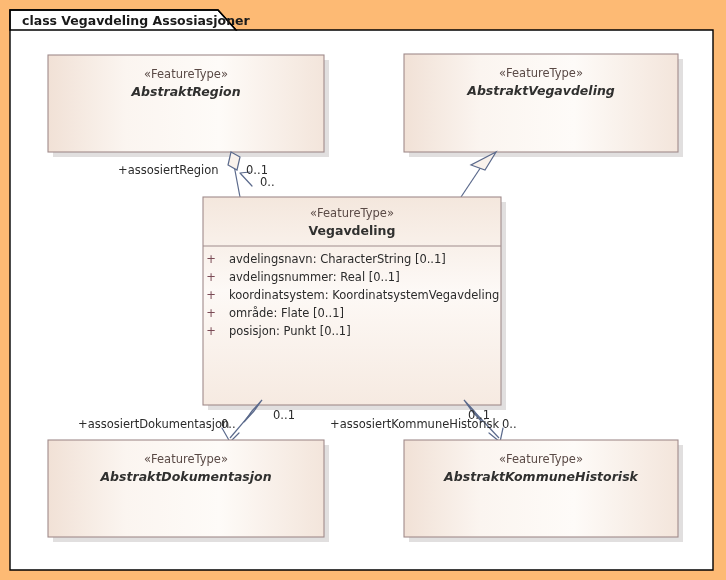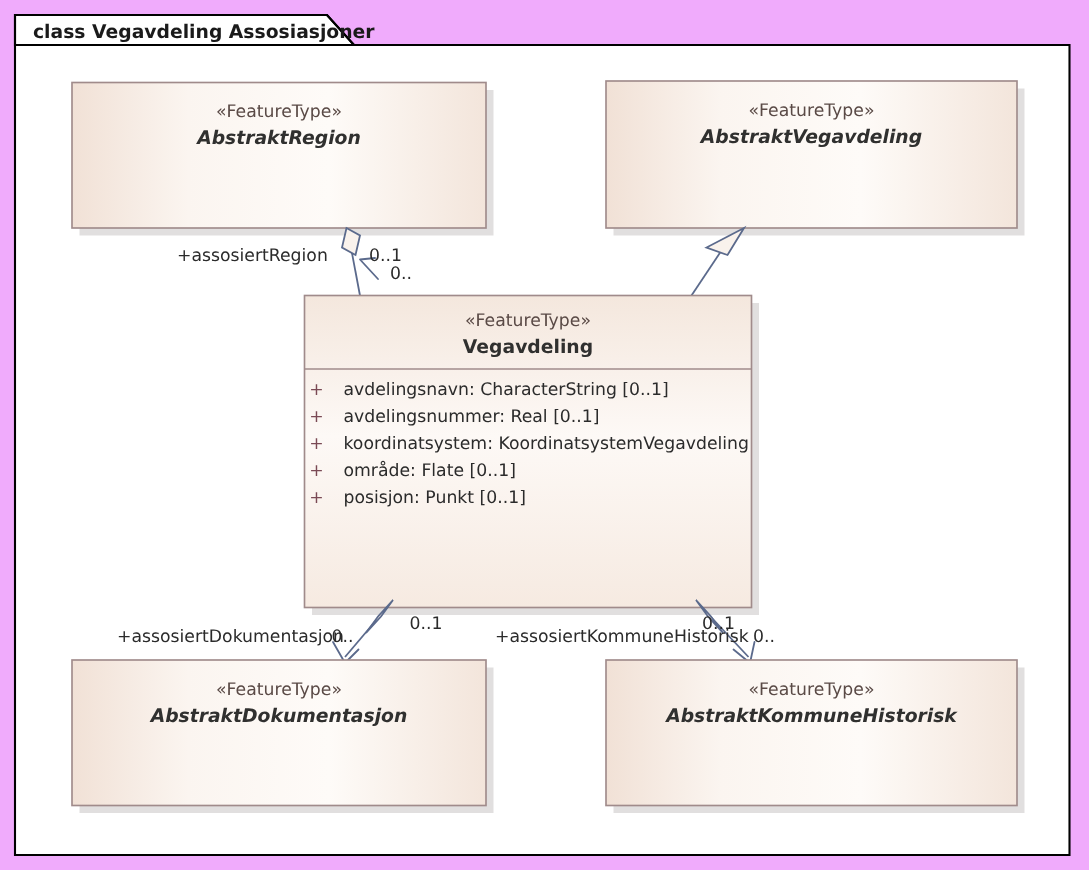--- a/index.html
+++ b/index.html
@@ -10,21 +10,21 @@
   body {
     width: 726px;
     height: 580px;
     font-family: "DejaVu Sans", "Liberation Sans", sans-serif;
     overflow: hidden;
   }
   #diagram-root {
     position: relative;
     width: 726px;
     height: 580px;
-    background: #f0abfc;
+    background: #fdba74;
   }
   svg.canvas {
     position: absolute;
     left: 0;
     top: 0;
     width: 726px;
     height: 580px;
   }
   .frame-line {
     fill: none;

